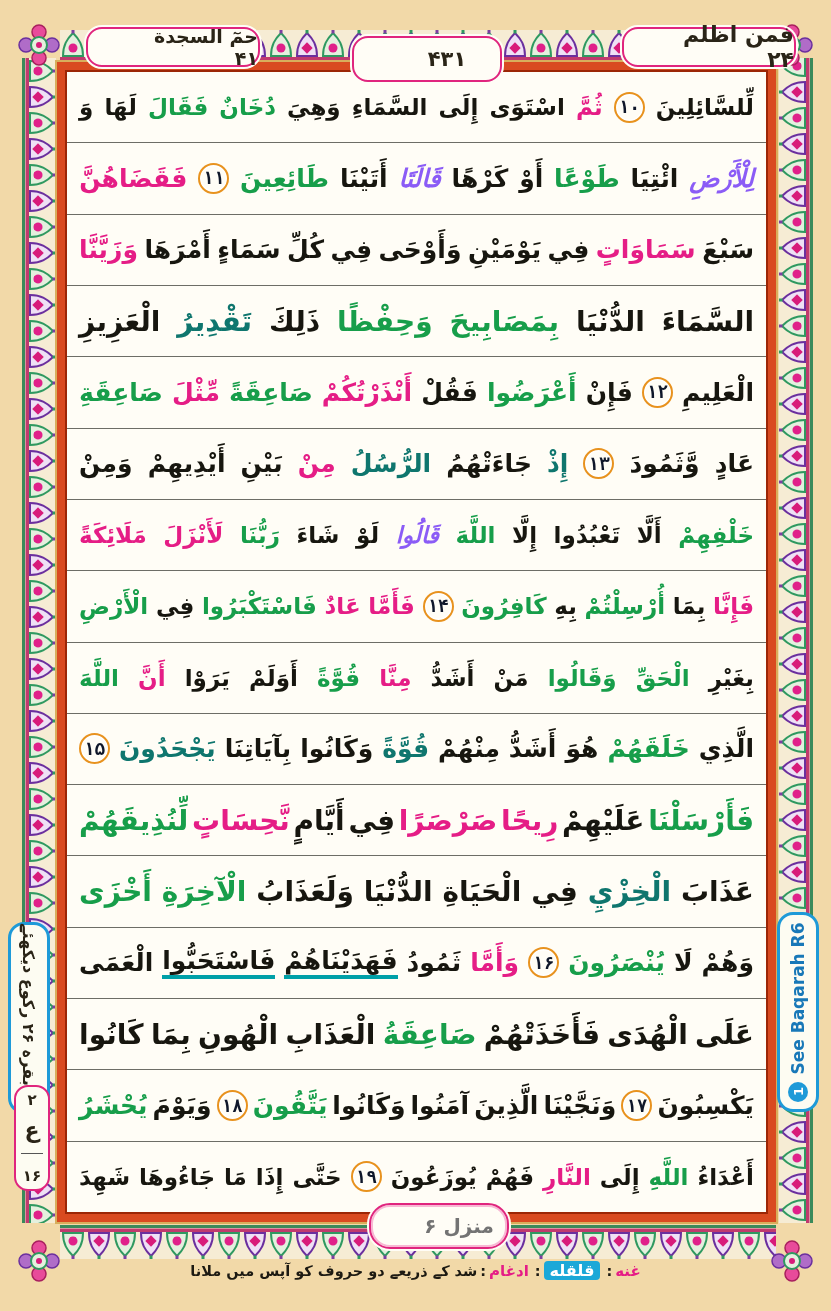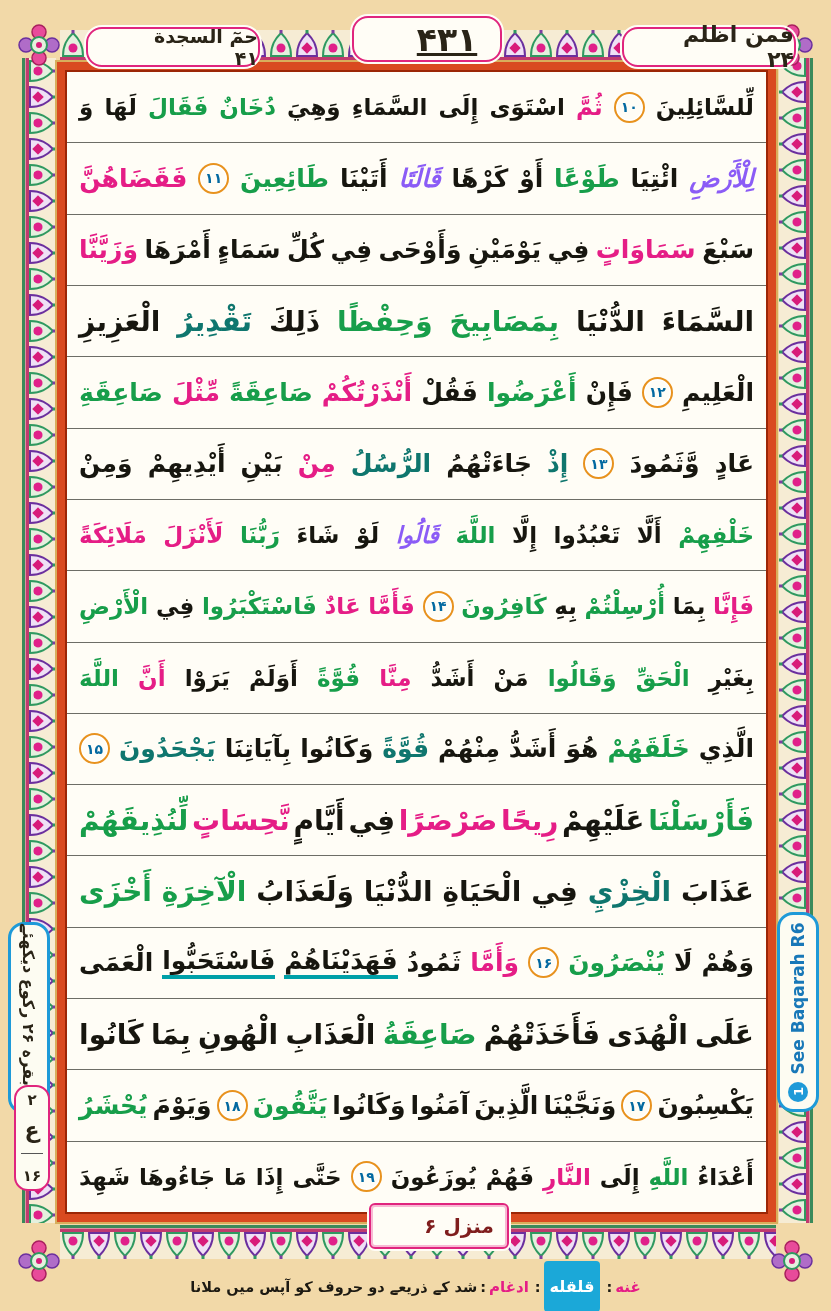--- a/index.html
+++ b/index.html
@@ -34,34 +34,35 @@
   .w{display:inline-block;}
   .c-k{color:#17160f;}
   .c-p{color:#e51d86;}
   .c-g{color:#179e4a;}
   .c-b{color:#0f766e;}
   .c-t{color:#8b5cf6;font-style:italic;}
   .c-u{color:#17160f;border-bottom:4px solid #00a0a8;}
   .verse{
     display:inline-flex;align-items:center;justify-content:center;flex:0 0 auto;
     width:27px;height:27px;border:2.5px solid #e8921e;border-radius:50%;
-    font-size:14px;font-weight:700;color:#0369a1;background:#fffdf6;
+    font-size:18px;font-weight:700;color:#0f172a;background:#fffdf6;
     box-shadow:0 0 0 1.5px #fff inset;
+    font-family:Liberation Mono, monospace;
   }
   
   .cartouche{
     position:absolute;z-index:6;background:#fffdf6;border:2.5px solid #e0257e;
     border-radius:16px;display:flex;align-items:center;justify-content:center;
     font-weight:700;color:#2a2417;box-shadow:0 0 0 2px #fffdf6;padding-left:40px;
   }
   .cart-surah{left:86px;top:27px;width:130px;height:36px;font-size:19px;direction:rtl;}
-  .cart-page{left:352px;top:16px;width:106px;height:42px;font-size:33px;text-decoration:underline;}
+  .cart-page{left:352px;top:36px;width:106px;height:42px;font-size:21px;}
   .cart-juz{left:622px;top:27px;width:130px;height:36px;font-size:22px;direction:rtl;}
   .cart-manzil{left:369px;top:1203px;width:96px;height:42px;font-size:20px;direction:rtl;
-    border-radius:6px;color:#7f1d1d;box-shadow:0 0 0 2px #fffdf6,inset 0 0 0 2px #f8b8d4;}
+    border-radius:21px;color:#737373;box-shadow:0 0 0 2px #fffdf6,inset 0 0 0 2px #f8b8d4;}
   
   .vtab{position:absolute;z-index:6;}
   .vtab-inner{
     box-sizing:border-box;display:flex;align-items:center;justify-content:center;gap:7px;
     background:#fdfcf2;border:3px solid #1e9ad8;border-radius:16px;
     font-weight:700;white-space:nowrap;
   }
   .tab-right{left:777px;top:912px;width:42px;height:200px;}
   .tab-right .vtab-inner{width:200px;height:42px;transform-origin:0 0;
     transform:rotate(-90deg) translate(-200px,0);font-size:17px;color:#1878b8;}
@@ -82,21 +83,21 @@
   .ruku-tab .r-ain{font-size:22px;line-height:20px;}
   .ruku-tab hr{width:70%;border:none;border-top:1.5px solid #555;margin:1px 0;}
   
   .footer{
     position:absolute;left:0;top:1261px;width:831px;z-index:4;
     direction:rtl;display:flex;justify-content:center;align-items:center;gap:6px;
     font-size:14.5px;font-weight:700;color:#1d1a12;
   }
   .term{display:inline-flex;align-items:center;gap:3px;}
   .term .lbl-pink{color:#e51d86;font-size:15px;}
-  .term .lbl-blue{background:#1ba8d8;color:#fff;padding:16px 6px;border-radius:4px;font-size:16px;}
+  .term .lbl-blue{background:#1ba8d8;color:#fff;padding:0 6px;border-radius:4px;font-size:16px;}
 </style>
 </head>
 <body>
 
 <div class="band band-top">
   <svg width="716" height="34" xmlns="http://www.w3.org/2000/svg">
     <defs>
       <pattern id="pb1" width="52" height="34" patternUnits="userSpaceOnUse">
         <rect width="52" height="34" fill="#f6ecd4"></rect>
         <path d="M13 3 C7 9 3 15 3 26 L23 26 C23 15 19 9 13 3 Z" fill="#e4f0de" stroke="#2f9960" stroke-width="2"></path>

